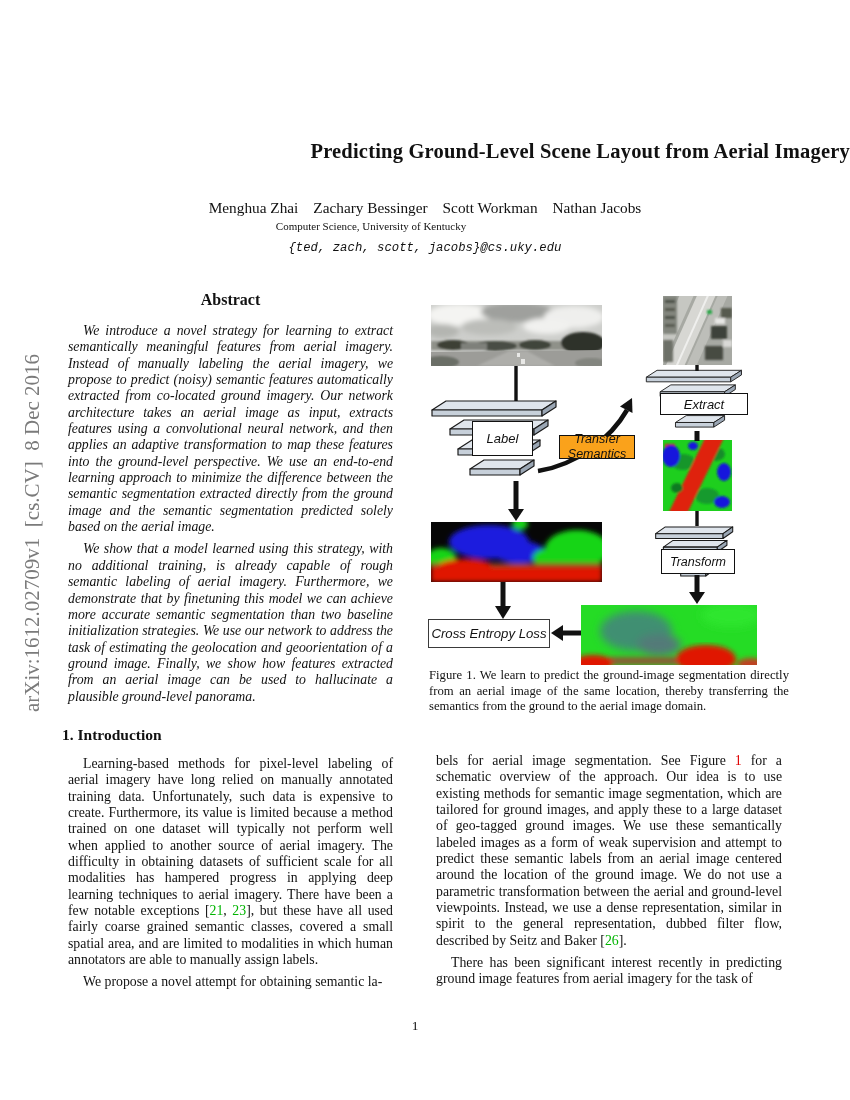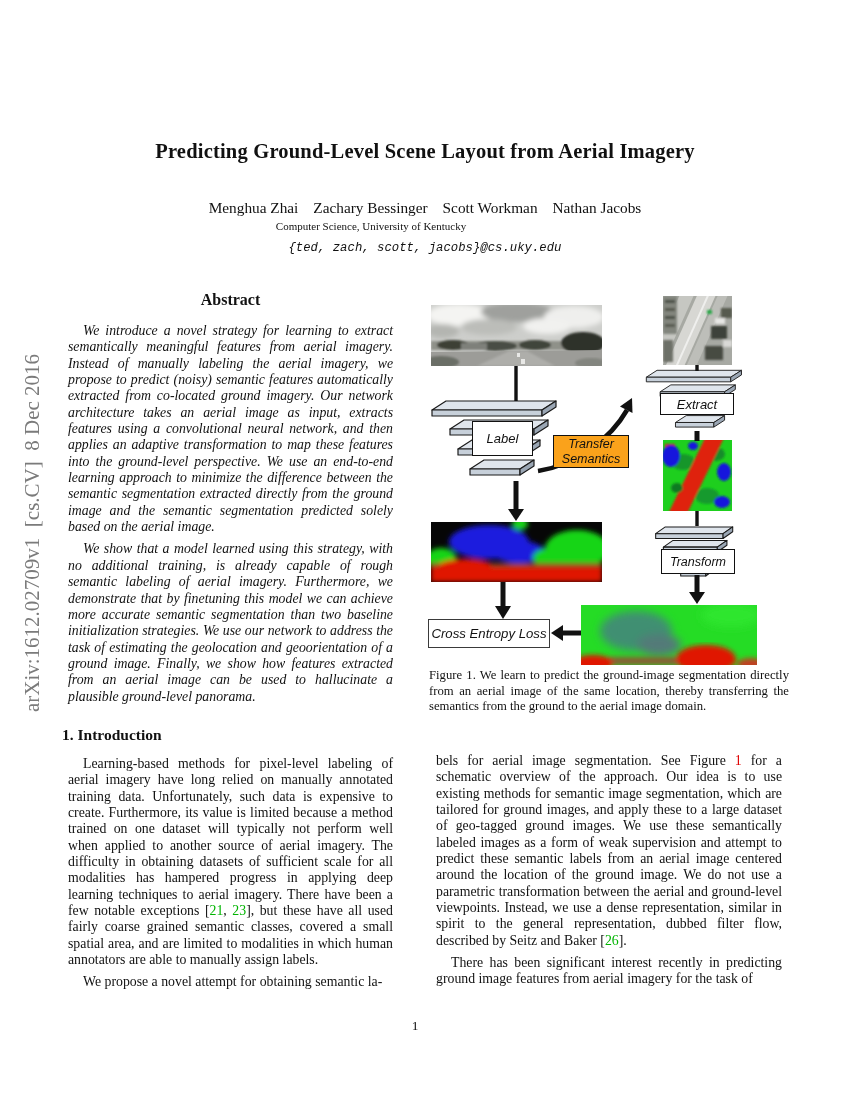--- a/index.html
+++ b/index.html
@@ -2,21 +2,21 @@
 <html><head>
 <meta charset="utf-8">
 <style>
   html,body{margin:0;padding:0;}
   body{
     width:850px;height:1100px;position:relative;background:#ffffff;
     font-family:"Liberation Serif",serif;color:#111;overflow:hidden;
   }
   .abs{position:absolute;}
   
-  #paper-title{top:140px;left:0;width:850px;text-align:center;
+  #paper-title{top:140px;left:0;width:850px;text-align:right;
     font-size:20.5px;font-weight:bold;letter-spacing:.2px;}
   #author-row{top:199px;left:0;width:850px;display:flex;justify-content:center;gap:15px;
     font-size:15.3px;}
   #affiliation{top:220px;left:0;width:742px;text-align:center;font-size:11px;}
   #email{top:241px;left:0;width:850px;text-align:center;
     font-family:"Liberation Mono",monospace;font-size:12.3px;font-style:italic;}
   
   #arxiv-banner{left:-206px;top:518px;width:482px;height:30px;text-align:center;
     transform:rotate(-90deg);font-size:21px;color:#7b7b7b;white-space:nowrap;}
   
@@ -258,27 +258,27 @@
       <polygon points="264,307 280,307 272,319"></polygon>
       <polygon points="70,321 86,321 78,334"></polygon>
       <polygon points="138,340 138,356 126,348"></polygon>
       <polygon points="207,113 207.5,128 195,121.5"></polygon>
     </g>
   </svg>
 
   <div class="diagram-box" style="left:47px;top:136px;width:61px;height:35px">
     <span>Label</span>
   </div>
-  <div class="diagram-box" style="left:235px;top:108px;width:74px;height:22px">
+  <div class="diagram-box" style="left:235px;top:108px;width:88px;height:22px">
     <span>Extract</span>
   </div>
   <div class="diagram-box" style="left:236px;top:264px;width:74px;height:25px;font-size:12.5px">
     <span>Transform</span>
   </div>
-  <div class="diagram-box" id="transfer-box" style="left:128px;top:150px;width:76px;height:33px">
+  <div class="diagram-box" id="transfer-box" style="left:134px;top:150px;width:76px;height:24px">
     <span>Transfer</span>
     <span>Semantics</span>
   </div>
   <div class="diagram-box" id="loss-box" style="left:3px;top:334px;width:122px;height:29px">
     <span>Cross Entropy Loss</span>
   </div>
 
   <div id="fig-caption">Figure 1. We learn to predict the ground-image segmentation directly from an aerial image of the same location, thereby transferring the semantics from the ground to the aerial image domain.</div>
 </div>
 

